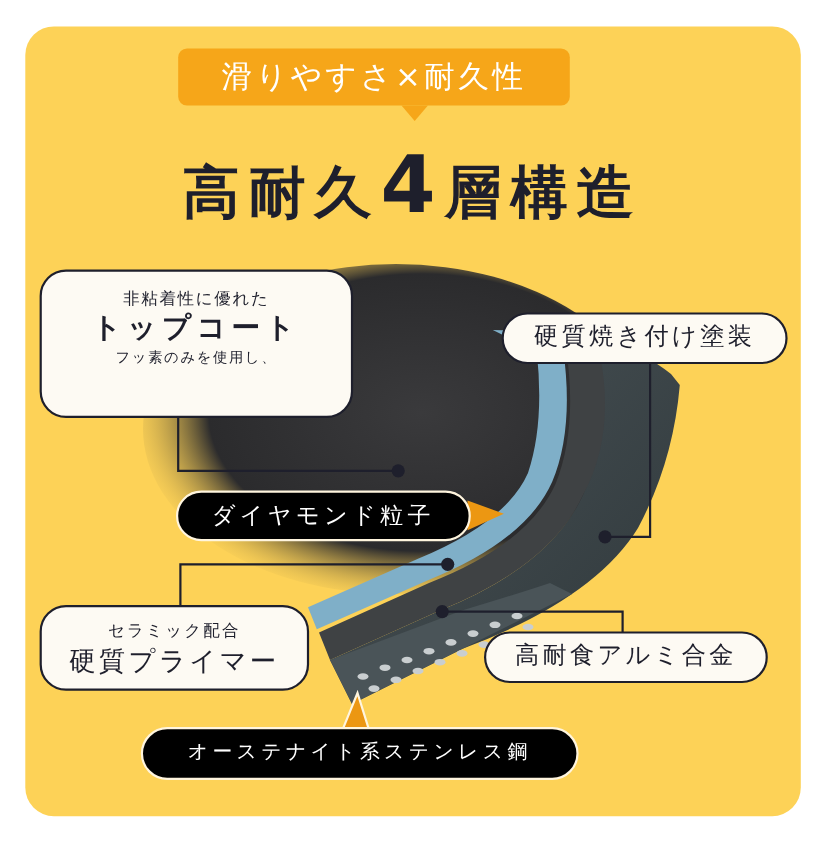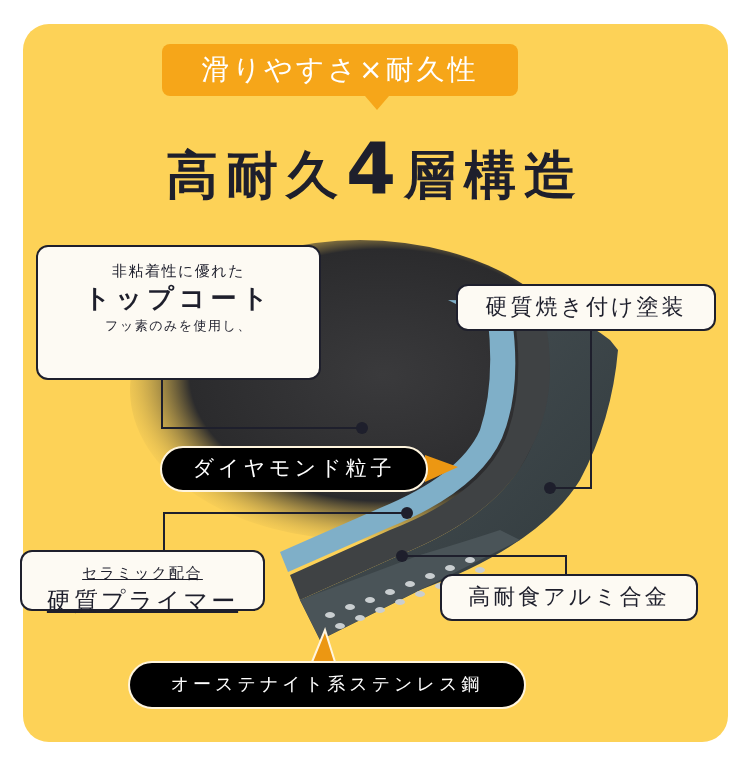--- a/index.html
+++ b/index.html
@@ -21,29 +21,29 @@
     border-left: 12px solid transparent; border-right: 12px solid transparent;
     border-top: 14px solid #F6A619;
   }
   .headline {
     position: absolute; left: 0; top: 128px; width: 750px; text-align: center;
     color: #1e1f2c; font-size: 52px; letter-spacing: 8px; font-weight: bold; line-height: 80px;
   }
   .headline .num { font-size: 72px; font-weight: bold; }
   svg.diagram { position: absolute; left: 0; top: 0; }
   .label-box {
-    position: absolute; background: #FDFAF3; border: 2.5px solid #1e1f2c; border-radius: 12px;
+    position: absolute; background: #FDFAF3; border: 2.5px solid #1e1f2c; border-radius: 24px;
     color: #1e1f2c; text-align: center; box-sizing: border-box;
   }
   .lb-topcoat { left: 36px; top: 245px; width: 285px; height: 135px; padding-top: 14px; }
   .lb-topcoat .sub { font-size: 15px; letter-spacing: 1.5px; line-height: 20px; }
   .lb-topcoat .main { font-size: 26px; letter-spacing: 5px; line-height: 34px; font-weight: bold; }
   .lb-topcoat .desc { font-size: 13px; letter-spacing: 1.5px; line-height: 21px; }
   .lb-bake { left: 456px; top: 284px; width: 260px; height: 47px; font-size: 22px; letter-spacing: 3px; line-height: 42px; }
-  .lb-primer { left: 20px; top: 550px; width: 245px; height: 61px; padding-top: 10px; text-decoration: underline; }
+  .lb-primer { left: 36px; top: 550px; width: 245px; height: 78px; padding-top: 10px; }
   .lb-primer .sub { font-size: 15px; letter-spacing: 2px; line-height: 22px; }
   .lb-primer .main { font-size: 24px; letter-spacing: 3px; line-height: 34px; }
   .lb-alu { left: 440px; top: 574px; width: 258px; height: 47px; font-size: 22px; letter-spacing: 3px; line-height: 42px; }
   .orange-pill {
     position: absolute; background: #000000; color: #fff; border: 2.5px solid #FFF5DE;
     border-radius: 24px; text-align: center; box-sizing: border-box;
   }
   .op-diamond { left: 160px; top: 446px; width: 268px; height: 46px; font-size: 21px; letter-spacing: 4px; line-height: 40px; }
   .op-steel { left: 128px; top: 661px; width: 398px; height: 48px; font-size: 18px; letter-spacing: 4px; line-height: 42px; }
 </style>

